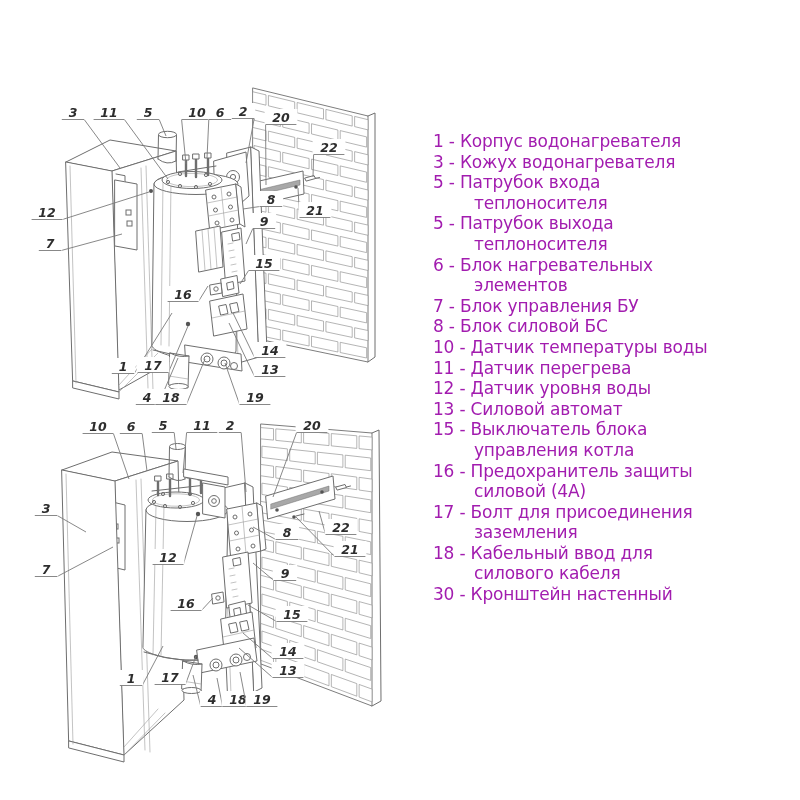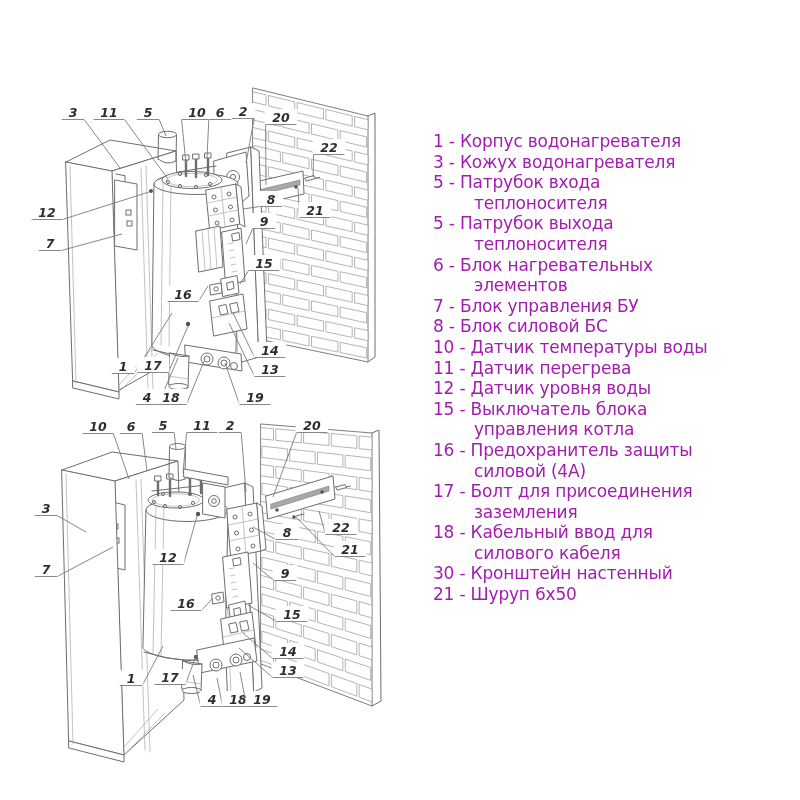--- a/index.html
+++ b/index.html
@@ -589,25 +589,25 @@
 теплоносителя</div>
       <div class="legend-item">5 - Патрубок выхода
 теплоносителя</div>
       <div class="legend-item">6 - Блок нагревательных
 элементов</div>
       <div class="legend-item">7 - Блок управления БУ</div>
       <div class="legend-item">8 - Блок силовой БС</div>
       <div class="legend-item">10 - Датчик температуры воды</div>
       <div class="legend-item">11 - Датчик перегрева</div>
       <div class="legend-item">12 - Датчик уровня воды</div>
+      <div class="legend-item">13 - Силовой автомат</div>
       <div class="legend-item">15 - Выключатель блока
 управления котла</div>
       <div class="legend-item">16 - Предохранитель защиты
 силовой (4А)</div>
       <div class="legend-item">17 - Болт для присоединения
 заземления</div>
       <div class="legend-item">18 - Кабельный ввод для
 силового кабеля</div>
       <div class="legend-item">30 - Кронштейн настенный</div>
-      <div class="legend-item">21 - Шуруп 6х50</div>
     </div>
 
 </div>
 
 </body></html>

